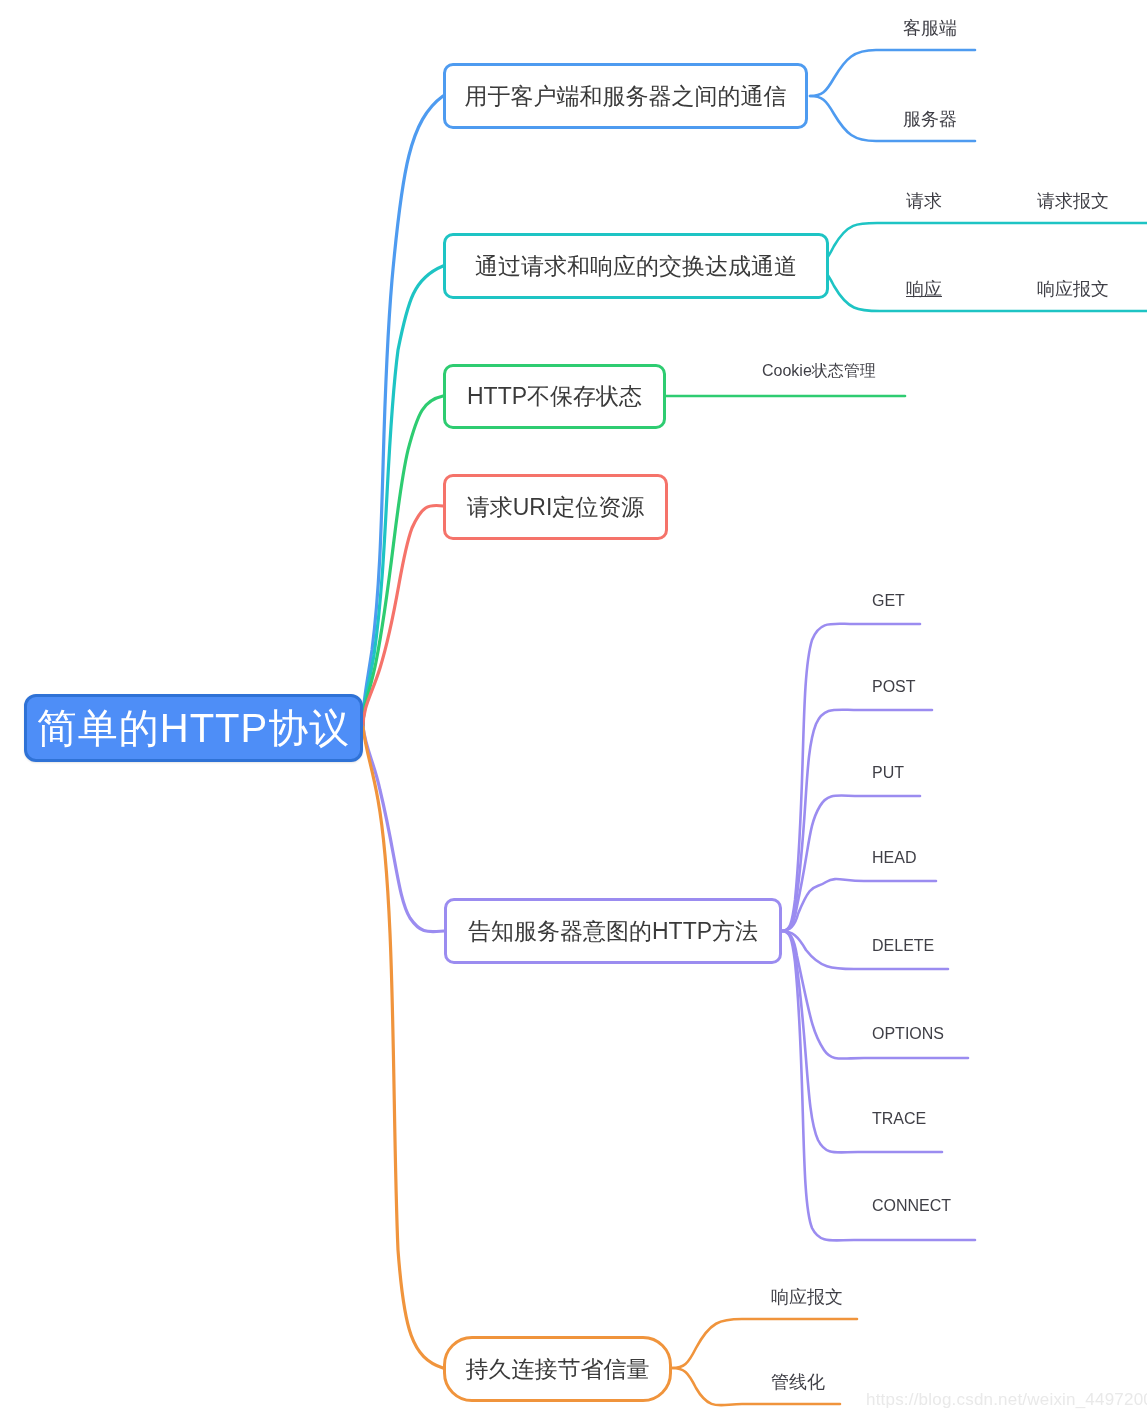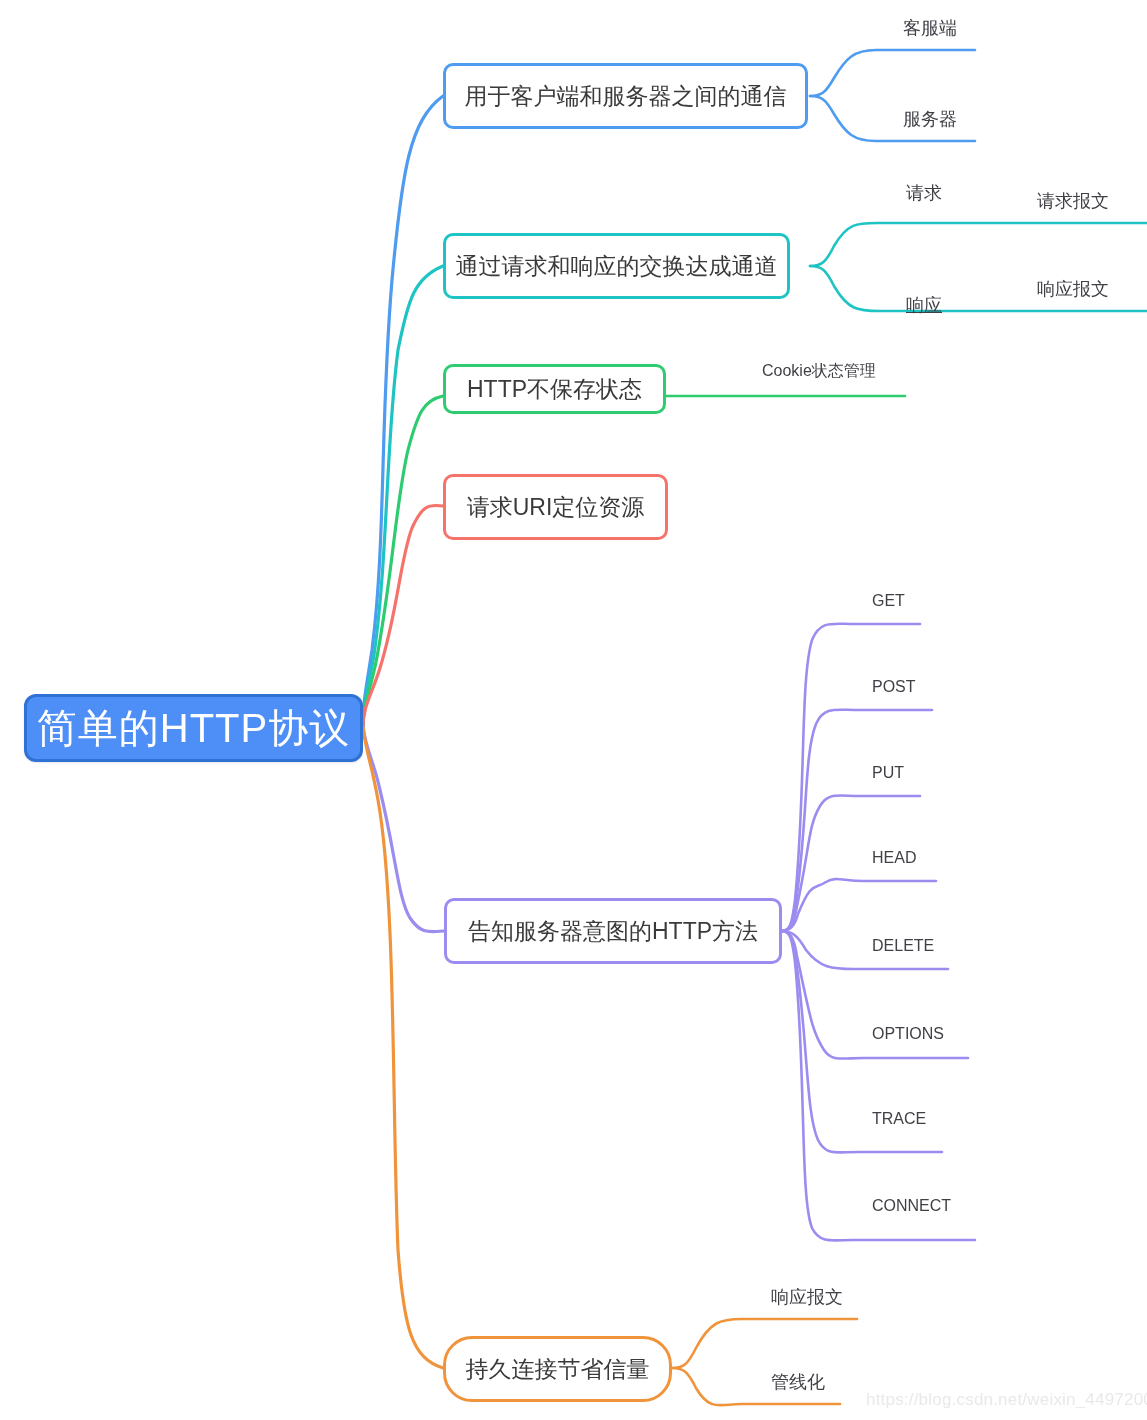--- a/index.html
+++ b/index.html
@@ -115,46 +115,46 @@
   </svg>
 
   <div class="node root" style="left:24px; top:694px; width:339px; height:68px;">
     <span>简单的HTTP协议</span>
   </div>
 
   <div class="node branch" style="left:443px; top:63px; width:365px; height:66px; border-color:#4e9bf0;">
     <span>用于客户端和服务器之间的通信</span>
   </div>
 
-  <div class="node branch" style="left:443px; top:233px; width:347px; height:66px; border-color:#1ec4c4;">
+  <div class="node branch" style="left:443px; top:233px; width:386px; height:66px; border-color:#1ec4c4;">
     <span>通过请求和响应的交换达成通道</span>
   </div>
 
-  <div class="node branch" style="left:443px; top:364px; width:223px; height:50px; border-color:#2ecc71;">
+  <div class="node branch" style="left:443px; top:364px; width:223px; height:65px; border-color:#2ecc71;">
     <span>HTTP不保存状态</span>
   </div>
 
   <div class="node branch" style="left:443px; top:474px; width:225px; height:66px; border-color:#f5736a;">
     <span>请求URI定位资源</span>
   </div>
 
   <div class="node branch" style="left:444px; top:898px; width:338px; height:66px; border-color:#9b8cf0;">
     <span>告知服务器意图的HTTP方法</span>
   </div>
 
   <div class="node branch" style="left:443px; top:1336px; width:229px; height:66px; border-color:#f0943c;border-radius:29px;">
     <span>持久连接节省信量</span>
   </div>
 
   <div class="leaf small" style="left:903px; top:19px;">客服端</div>
   <div class="leaf small" style="left:903px; top:110px;">服务器</div>
 
-  <div class="leaf small" style="left:906px; top:184px;">请求</div>
+  <div class="leaf small" style="left:906px; top:192px;">请求</div>
   <div class="leaf small" style="left:1037px; top:192px;">请求报文</div>
-  <div class="leaf small" style="left:906px; top:296px;text-decoration:underline;">响应</div>
+  <div class="leaf small" style="left:906px; top:280px;text-decoration:underline;">响应</div>
   <div class="leaf small" style="left:1037px; top:280px;">响应报文</div>
 
   <div class="leaf" style="left:762px; top:363px;">Cookie状态管理</div>
 
   <div class="leaf" style="left:872px; top:593px;">GET</div>
   <div class="leaf" style="left:872px; top:679px;">POST</div>
   <div class="leaf" style="left:872px; top:765px;">PUT</div>
   <div class="leaf" style="left:872px; top:850px;">HEAD</div>
   <div class="leaf" style="left:872px; top:938px;">DELETE</div>
   <div class="leaf" style="left:872px; top:1026px;">OPTIONS</div>

